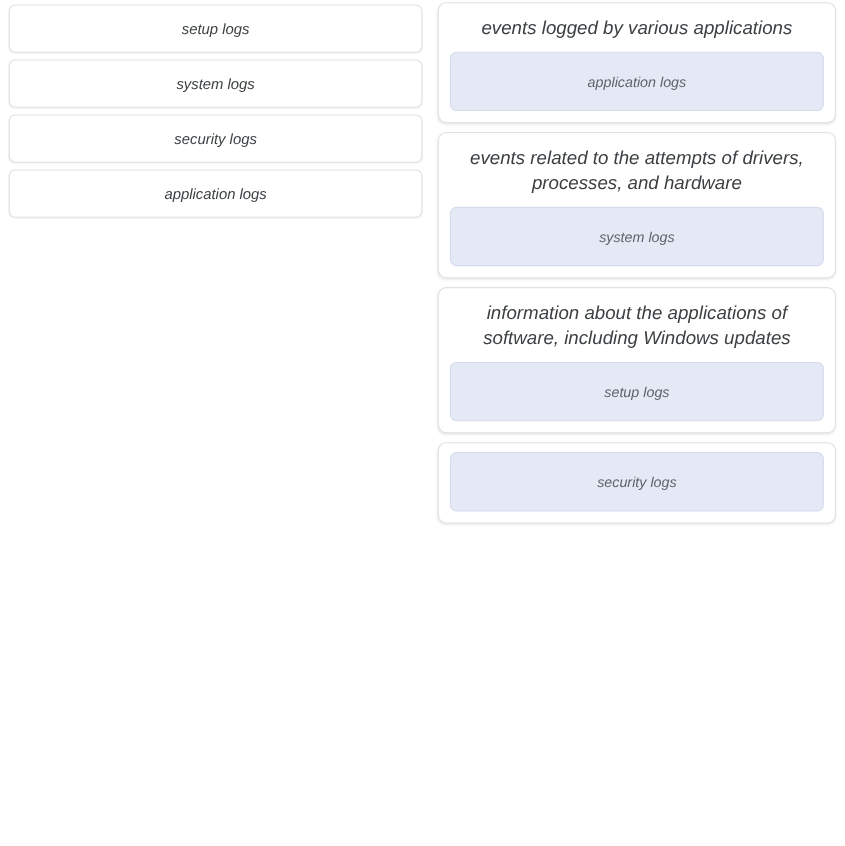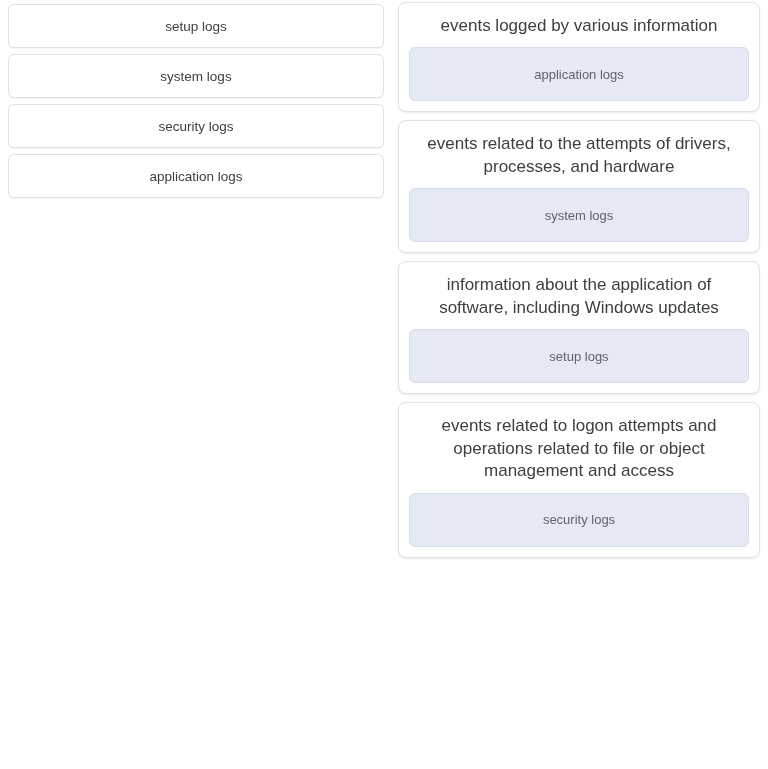--- a/index.html
+++ b/index.html
@@ -9,20 +9,21 @@
     width: 768px;
     height: 769px;
     font-family: "Liberation Sans", sans-serif;
     color: #3c4043;
   }
   #root {
     position: relative;
     width: 768px;
     height: 769px;
     overflow: hidden;
+    font-style: italic;
   }
 
   
   .source-column {
     position: absolute;
     left: 8px;
     top: 4px;
     width: 376px;
   }
   .source-tile {
@@ -104,42 +105,41 @@
       <span>security logs</span>
     </div>
     <div class="source-tile">
       <span>application logs</span>
     </div>
   </div>
 
   <div class="target-column">
 
     <div class="target-card">
-      <div class="target-prompt">events logged by various information</div>
+      <div class="target-prompt">events logged by various applications</div>
       <div class="dropzone filled">
         <span>application logs</span>
       </div>
     </div>
 
 
     <div class="target-card">
       <div class="target-prompt">events related to the attempts of drivers, processes, and hardware</div>
       <div class="dropzone filled">
         <span>system logs</span>
       </div>
     </div>
 
     <div class="target-card">
-      <div class="target-prompt">information about the application of software, including Windows updates</div>
+      <div class="target-prompt">information about the applications of software, including Windows updates</div>
       <div class="dropzone filled">
         <span>setup logs</span>
       </div>
     </div>
 
     <div class="target-card">
-      <div class="target-prompt">events related to logon attempts and operations related to file or object management and access</div>
       <div class="dropzone filled">
         <span>security logs</span>
       </div>
     </div>
 
   </div>
 </div>
 
 </body></html>

